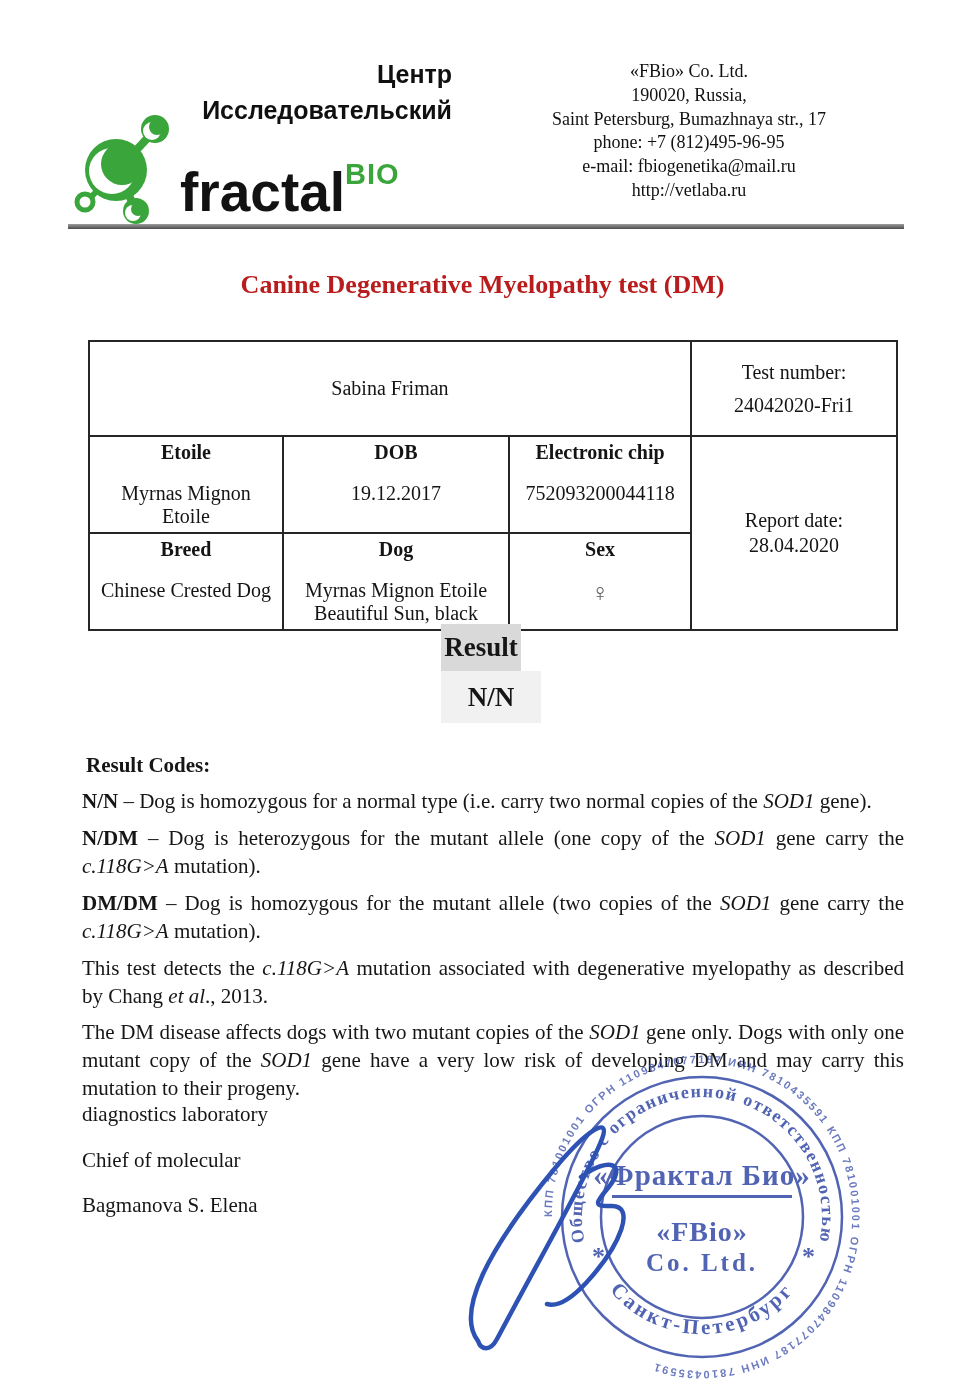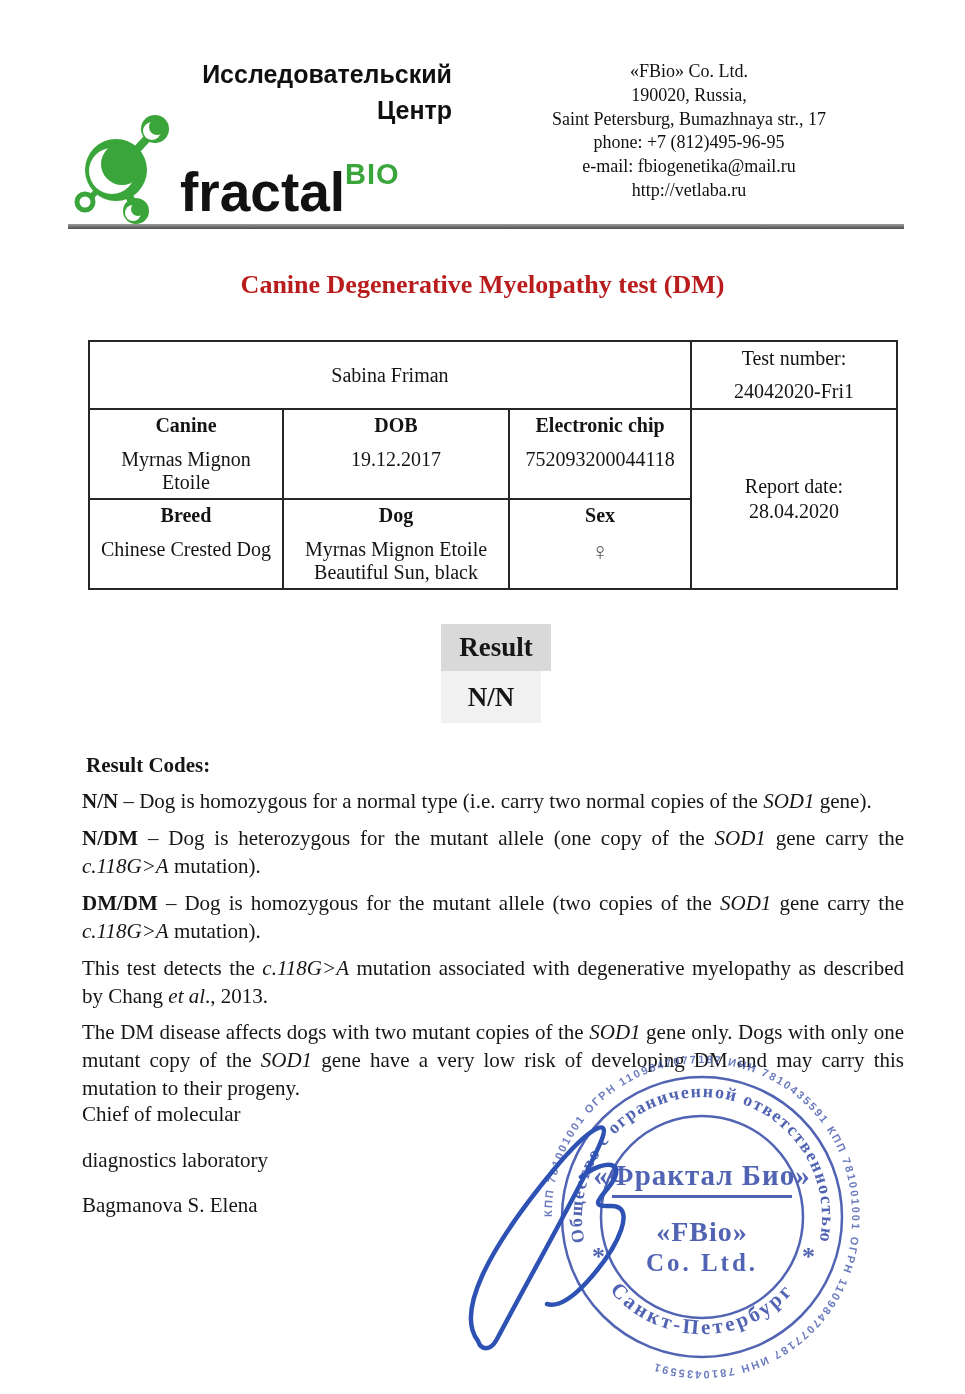--- a/index.html
+++ b/index.html
@@ -28,25 +28,25 @@
   .doc-title { position:absolute; top:270px; left:0; width:100%; margin:0; text-align:center;
                font-size:26px; font-weight:bold; color:#b91c1c; }
 
   
   table.info { position:absolute; top:340px; left:88px; width:810px; border-collapse:collapse;
                table-layout:fixed; font-size:20px; color:#141414; }
   table.info td { border:2px solid #262626; text-align:center; padding:4px 8px; }
   td.mid { vertical-align:middle; }
   td.topcell { vertical-align:top; padding-top:7px; }
   .cell-lbl { font-weight:bold; font-size:20px; display:block; }
-  .cell-val { display:block; margin-top:11px; line-height:1.15; }
+  .cell-val { display:block; margin-top:18px; line-height:1.15; }
   .sex-glyph { color:#5a5a5a; font-size:25px; }
 
   
-  .result-label { position:absolute; top:624px; left:441px; width:110px; height:47px;
+  .result-label { position:absolute; top:624px; left:441px; width:80px; height:47px;
                   background:#d9d9d9; text-align:center; line-height:47px;
                   font-weight:bold; font-size:27px; }
   .result-value { position:absolute; top:671px; left:441px; width:100px; height:52px;
                   background:#f1f1f1; text-align:center; line-height:52px;
                   font-weight:bold; font-size:27px; }
 
   
   .codes { position:absolute; top:753px; left:82px; width:822px; font-size:21px; }
   .codes h3 { margin:0 0 10px 4px; font-size:21px; font-weight:bold; }
   .codes p { margin:0 0 9px 0; line-height:1.33; text-align:justify; }
@@ -61,22 +61,22 @@
   .stamp-ring { stroke:var(--stamp); fill:none; }
   .stamp-serif { font-family:"Liberation Serif", serif; font-weight:bold; }
   .sig-stroke { stroke:var(--sig); fill:none; stroke-linecap:round; stroke-linejoin:round; }
 </style>
 </head>
 <body>
 
 <div class="page">
 
   <div class="ru-title">
+    <div>Центр</div>
     <div>Исследовательский</div>
-    <div>Центр</div>
   </div>
 
   <div class="logo">
     <svg width="102" height="112" viewBox="0 0 102 112">
       <line class="molecule-stroke" x1="44" y1="58" x2="80" y2="19" stroke-width="8"></line>
       <line class="molecule-stroke" x1="44" y1="58" x2="61" y2="97" stroke-width="8"></line>
       <line class="molecule-stroke" x1="44" y1="58" x2="13" y2="89" stroke-width="6"></line>
       <circle class="molecule-fill" cx="42" cy="58" r="31"></circle>
       <circle cx="38" cy="59" r="23" fill="#ffffff"></circle>
       <circle class="molecule-fill" cx="48" cy="52" r="21"></circle>
@@ -105,30 +105,30 @@
   <h1 class="doc-title">Canine Degenerative Myelopathy test (DM)</h1>
 
   <table class="info">
     <colgroup>
         <col style="width:24%">
         <col style="width:28%">
         <col style="width:22.5%">
         <col style="width:25.5%">
       </colgroup>
     <tbody>
-        <tr style="height:68px;">
+        <tr style="height:95px;">
       <td colspan="3" class="mid">Sabina Friman</td>
       <td class="mid">
         <span class="cell-val" style="margin-top:0;">Test number:</span>
         <span class="cell-val" style="margin-top:10px;">24042020-Fri1</span>
       </td>
     </tr>
     <tr style="height:89px;">
       <td class="topcell">
-        <span class="cell-lbl">Canine</span>
+        <span class="cell-lbl">Etoile</span>
         <span class="cell-val">Myrnas Mignon Etoile</span>
       </td>
       <td class="topcell">
         <span class="cell-lbl">DOB</span>
         <span class="cell-val">19.12.2017</span>
       </td>
       <td class="topcell">
         <span class="cell-lbl">Electronic chip</span>
         <span class="cell-val">752093200044118</span>
       </td>
@@ -160,22 +160,22 @@
   <div class="codes">
     <h3>Result Codes:</h3>
     <p><span style="font-weight: bold;">N/N</span><span> – Dog is homozygous for a normal type (i.e. carry two normal copies of the </span><span style="font-style: italic;">SOD1</span><span> gene).</span></p>
     <p><span style="font-weight: bold;">N/DM</span><span> – Dog is heterozygous for the mutant allele (one copy of the </span><span style="font-style: italic;">SOD1</span><span> gene carry the </span><span style="font-style: italic;">c.118G&gt;A</span><span> mutation).</span></p>
     <p><span style="font-weight: bold;">DM/DM</span><span> – Dog is homozygous for the mutant allele (two copies of the </span><span style="font-style: italic;">SOD1</span><span> gene carry the </span><span style="font-style: italic;">c.118G&gt;A</span><span> mutation).</span></p>
     <p><span>This test detects the </span><span style="font-style: italic;">c.118G&gt;A</span><span> mutation associated with degenerative myelopathy as described by Chang </span><span style="font-style: italic;">et al</span><span>., 2013.</span></p>
     <p><span>The DM disease affects dogs with two mutant copies of the </span><span style="font-style: italic;">SOD1</span><span> gene only. Dogs with only one mutant copy of the </span><span style="font-style: italic;">SOD1</span><span> gene have a very low risk of developing DM and may carry this mutation to their progeny.</span></p>
   </div>
 
   <div class="signatory">
+    <p>diagnostics laboratory</p>
     <p>Chief of molecular</p>
-    <p>diagnostics laboratory</p>
     <p>Bagmanova S. Elena</p>
   </div>
 
   <svg class="stamp-wrap" viewBox="0 0 445 348">
     <g opacity="0.9">
       <defs>
         <path id="outerCircle" d="M 112 174 A 150 150 0 1 1 411.9 174 A 150 150 0 1 1 112 174"></path>
         <path id="topArc" d="M 152 222 A 120 120 0 1 1 372 222"></path>
         <path id="bottomArc" d="M 161 235 A 119 119 0 0 0 363 235"></path>
       </defs>

